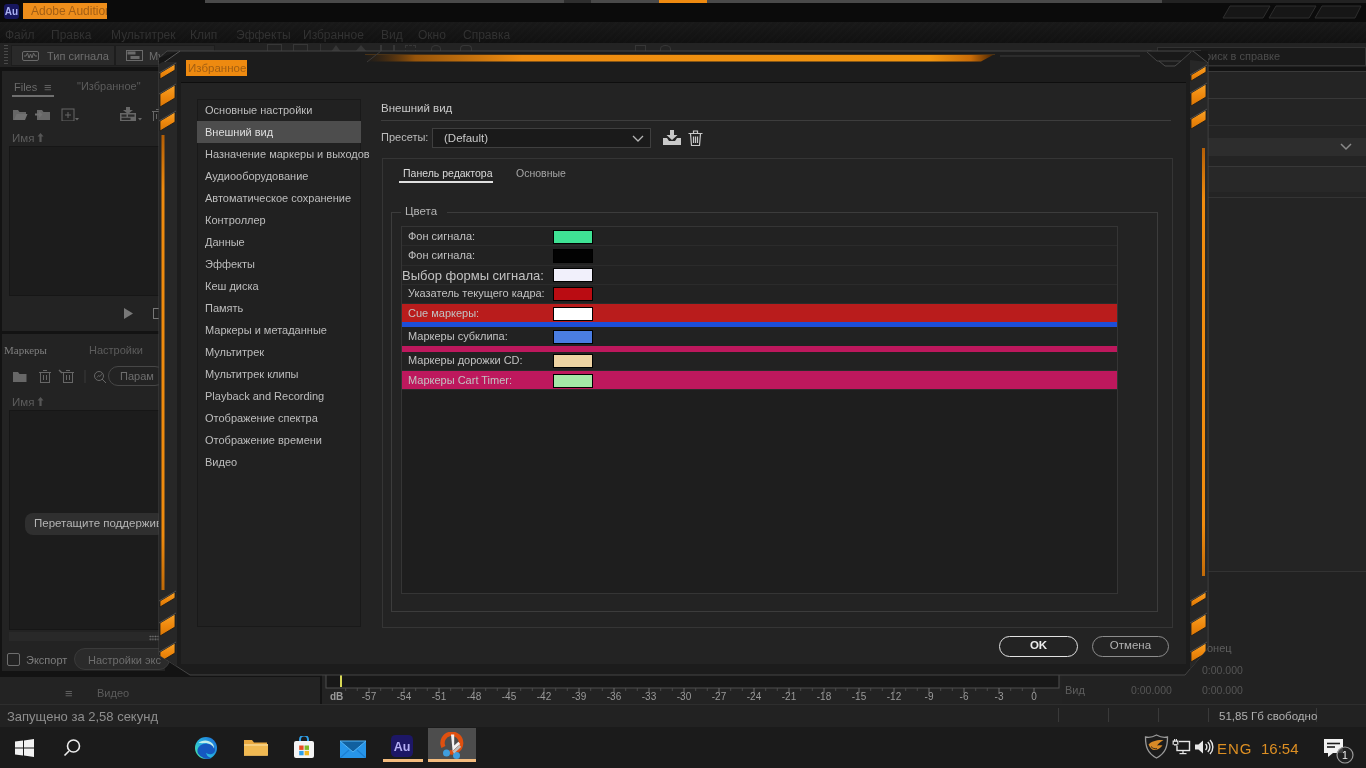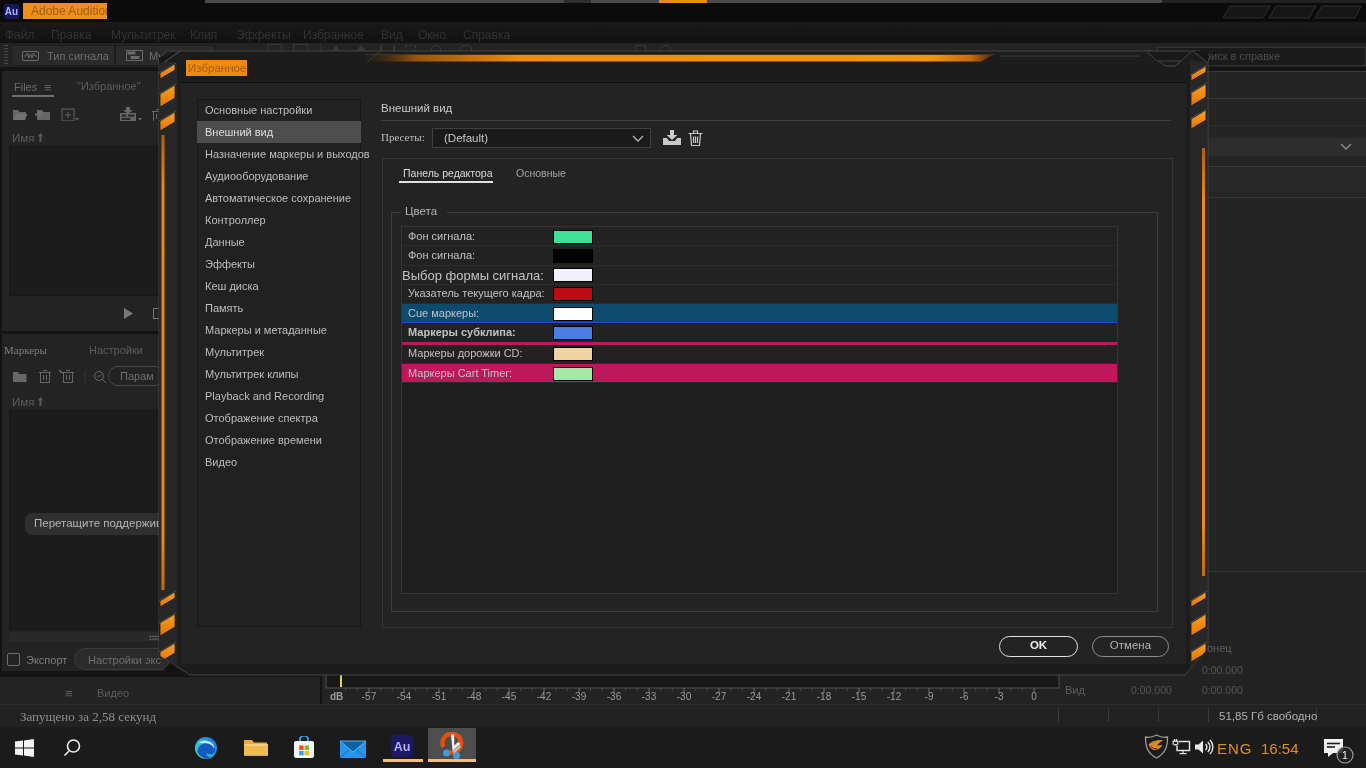--- a/index.html
+++ b/index.html
@@ -264,21 +264,21 @@
 
 <div class="a" style="left:1062px;top:571px;width:304px;height:133px;background:#222222;"></div>
 <div class="a" style="left:1062px;top:571px;width:304px;height:1px;background:#333333;"></div>
 <div class="a txt" style="left:1207px;top:642px;color:#5e5e5e;">онец</div>
 <div class="a txt" style="left:1202px;top:664px;color:#565656;font-size:10.5px;">0:00.000</div>
 <div class="a txt" style="left:1065px;top:684px;color:#5e5e5e;">Вид</div>
 <div class="a txt" style="left:1131px;top:684px;color:#565656;font-size:10.5px;">0:00.000</div>
 <div class="a txt" style="left:1202px;top:684px;color:#565656;font-size:10.5px;">0:00.000</div>
 
 <div class="a" style="left:0;top:704px;width:1366px;height:23px;background:#222222;border-top:1px solid #2e2e2e;box-sizing:border-box;"></div>
-<div class="a txt" style="left:20px;top:709px;color:#8e8e8e;font-size:13px;font-family:Liberation Serif, serif;">Запущено за 2,58 секунд</div>
+<div class="a txt" style="left:7px;top:709px;color:#8e8e8e;font-size:13px;">Запущено за 2,58 секунд</div>
 <div class="a" style="left:1058px;top:708px;width:1px;height:14px;background:#3a3a3a;"></div>
 <div class="a" style="left:1108px;top:708px;width:1px;height:14px;background:#3a3a3a;"></div>
 <div class="a" style="left:1158px;top:708px;width:1px;height:14px;background:#3a3a3a;"></div>
 <div class="a" style="left:1208px;top:708px;width:1px;height:14px;background:#3a3a3a;"></div>
 <div class="a" style="left:1316px;top:708px;width:1px;height:14px;background:#3a3a3a;"></div>
 <div class="a txt" style="left:1219px;top:710px;color:#b0b0b0;font-size:11.5px;">51,85 Гб свободно</div>
 
 <div class="a" style="left:0;top:727px;width:1366px;height:41px;background:#1b1b1b;"></div>
 
 <svg class="a" style="left:15px;top:739px;" width="19" height="18" viewBox="0 0 19 18">
@@ -491,21 +491,21 @@
     <div>Мультитрек</div>
     <div>Мультитрек клипы</div>
     <div>Playback and Recording</div>
     <div>Отображение спектра</div>
     <div>Отображение времени</div>
     <div>Видео</div>
   </div>
 
 <div class="a txt" style="left:381px;top:102px;color:#c9c9c9;font-size:11.5px;">Внешний вид</div>
 <div class="a" style="left:381px;top:120px;width:790px;height:1px;background:#3d3d3d;"></div>
-<div class="a txt" style="left:381px;top:131px;color:#bdbdbd;font-family:Liberation Serif, serif;">Пресеты:</div>
+<div class="a txt" style="left:381px;top:131px;color:#bdbdbd;">Пресеты:</div>
 <div class="a" style="left:432px;top:128px;width:219px;height:20px;background:#1a1a1a;border:1px solid #3f3f3f;box-sizing:border-box;"></div>
 <div class="a txt" style="left:444px;top:132px;color:#c9c9c9;font-size:11.5px;">(Default)</div>
 <svg class="a" style="left:632px;top:135px;" width="12" height="7" viewBox="0 0 12 7">
     <path d="M1,1 L6,6 L11,1" fill="none" stroke="#b5b5b5" stroke-width="1.3"></path>
   </svg>
 <svg class="a" style="left:662px;top:130px;" width="22" height="17" viewBox="0 0 22 17">
   <path d="M8,0 h4 v5 h3.5 l-5.5,5 l-5.5,-5 h3.5 z" fill="#c9c9c9"></path>
   <path d="M1,8 v7 h18 v-7 h-4 l-2,3 h-6 l-2,-3 z" fill="#c9c9c9"></path>
 </svg>
 <svg class="a" style="left:688px;top:129px;" width="15" height="18" viewBox="0 0 15 18">
@@ -534,25 +534,25 @@
       <span style="position:absolute;left:151px;top:2.5px;width:38px;height:12px;background:#020202;border:1px solid #000;"></span>
     </div>
     <div style="position:relative;height:18.3px;border-bottom:1px solid #2b2b2b;background:#222222;">
       <span style="position:absolute;left:0;top:2.5px;font-size:13px;color:#c2c2c2;white-space:nowrap;">Выбор формы сигнала:</span>
       <span style="position:absolute;left:151px;top:2.5px;width:38px;height:12px;background:#f1f0fb;border:1px solid #000;"></span>
     </div>
     <div style="position:relative;height:18.3px;border-bottom:1px solid #2b2b2b;background:#222222;">
       <span style="position:absolute;left:6px;top:2.5px;font-size:11px;color:#c2c2c2;white-space:nowrap;">Указатель текущего кадра:</span>
       <span style="position:absolute;left:151px;top:2.5px;width:38px;height:12px;background:#ba0c12;border:1px solid #000;"></span>
     </div>
-    <div style="position:relative;height:18.3px;border-bottom:1px solid #1d4ed8;background:#0c4a6e;">
+    <div style="position:relative;height:18.3px;border-bottom:5px solid #1d4ed8;background:#b91c1c;">
       <span style="position:absolute;left:6px;top:2.5px;font-size:11px;color:#c2c2c2;white-space:nowrap;">Cue маркеры:</span>
       <span style="position:absolute;left:151px;top:2.5px;width:38px;height:12px;background:#ffffff;border:1px solid #000;"></span>
     </div>
-    <div style="position:relative;height:18.3px;border-bottom:3px solid #be185d;background:#222222;font-weight:bold;">
+    <div style="position:relative;height:18.3px;border-bottom:6px solid #be185d;background:#222222;">
       <span style="position:absolute;left:6px;top:2.5px;font-size:11px;color:#c2c2c2;white-space:nowrap;">Маркеры субклипа:</span>
       <span style="position:absolute;left:151px;top:2.5px;width:38px;height:12px;background:#4a7de2;border:1px solid #000;"></span>
     </div>
     <div style="position:relative;height:18.3px;border-bottom:1px solid #2b2b2b;background:#222222;">
       <span style="position:absolute;left:6px;top:2.5px;font-size:11px;color:#c2c2c2;white-space:nowrap;">Маркеры дорожки CD:</span>
       <span style="position:absolute;left:151px;top:2.5px;width:38px;height:12px;background:#eed3a3;border:1px solid #000;"></span>
     </div>
     <div style="position:relative;height:18.3px;border-bottom:1px solid #2b2b2b;background:#be185d;">
       <span style="position:absolute;left:6px;top:2.5px;font-size:11px;color:#c2c2c2;white-space:nowrap;">Маркеры Cart Timer:</span>
       <span style="position:absolute;left:151px;top:2.5px;width:38px;height:12px;background:#a5e7a7;border:1px solid #000;"></span>

